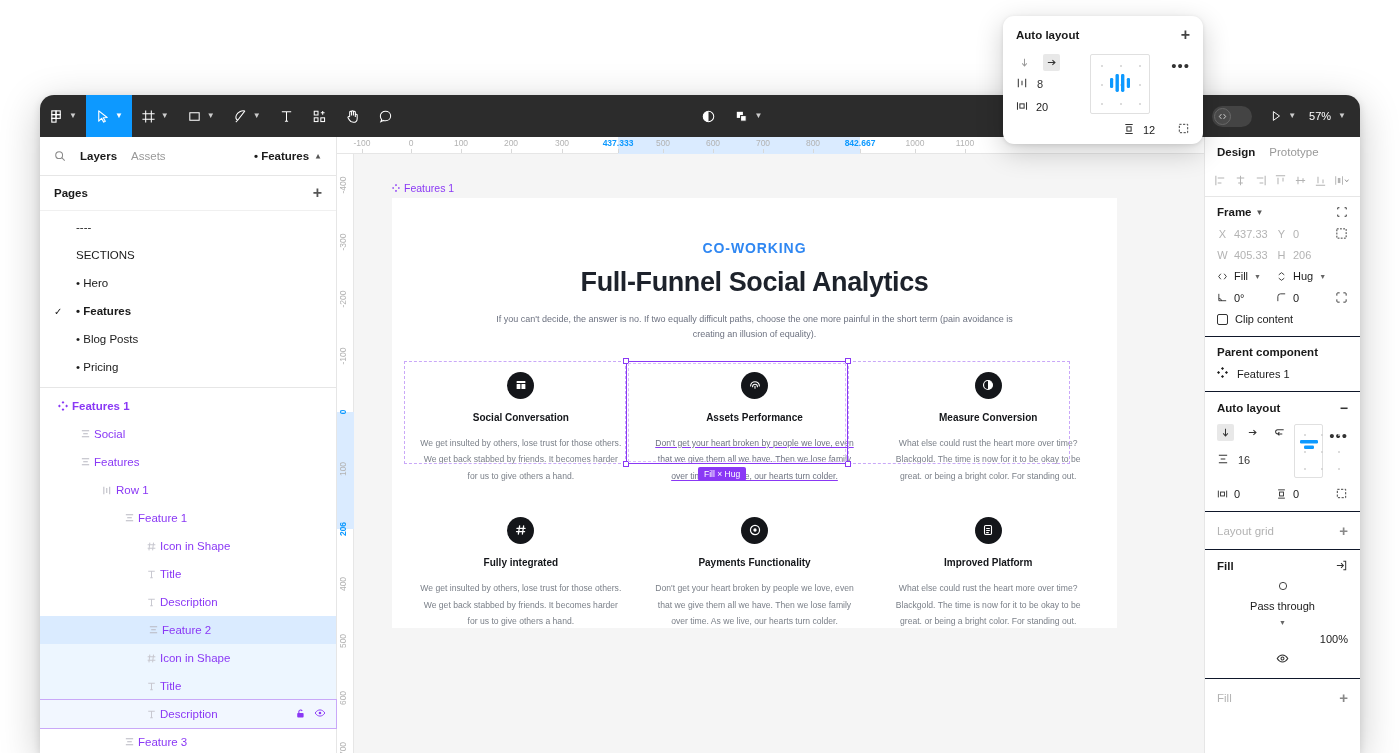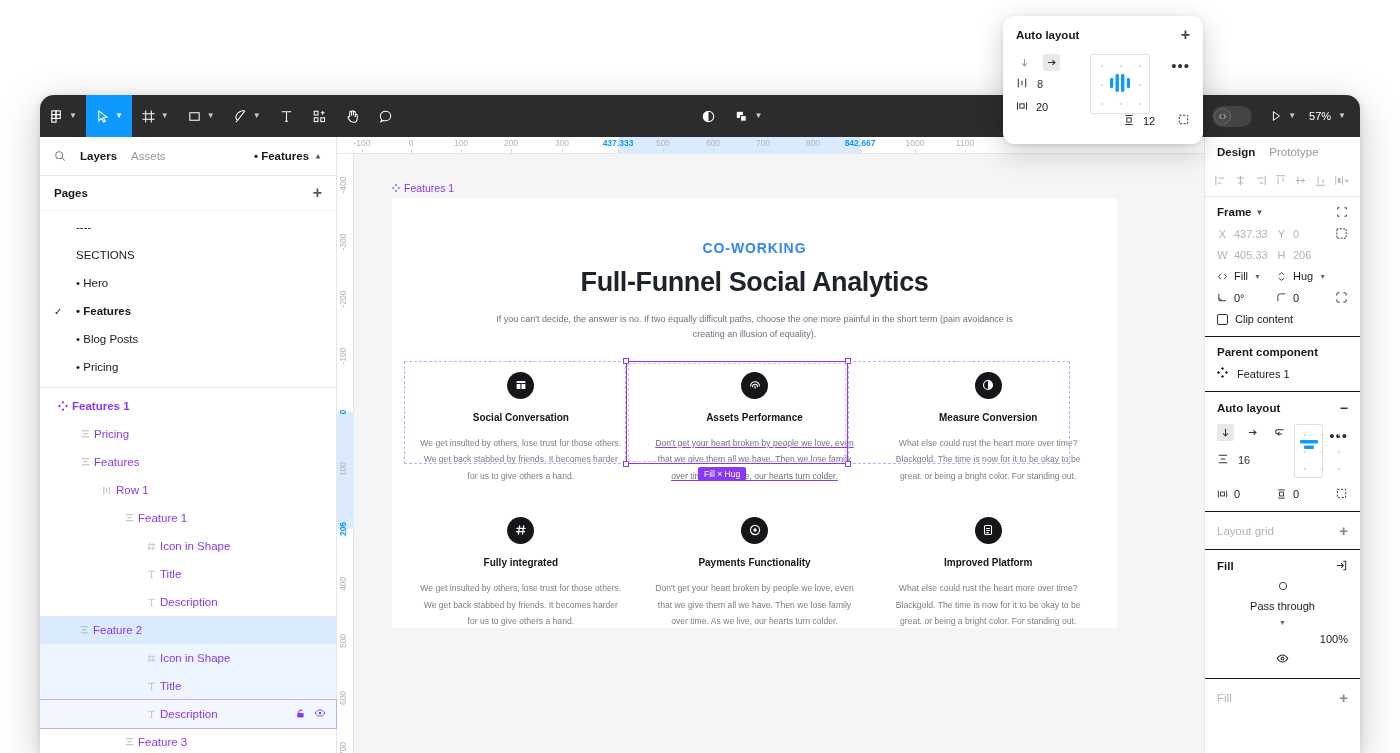--- a/index.html
+++ b/index.html
@@ -428,21 +428,21 @@
               </svg>
             </span>
             <span class="lname" style="font-weight: bold;">Features 1</span>
           </div>
           <div class="layer-row" style="padding-left: 36px;">
             <span class="lic">
               <svg width="11" height="11" viewBox="0 0 12 12" fill="none" stroke="#b9b9c2" stroke-width="1.1">
                 <path d="M2 2 H10 M3.5 5.2 H8.5 M2 8.4 H10"></path>
               </svg>
             </span>
-            <span class="lname">Pricing</span>
+            <span class="lname">Social</span>
           </div>
           <div class="layer-row" style="padding-left: 36px;">
             <span class="lic">
               <svg width="11" height="11" viewBox="0 0 12 12" fill="none" stroke="#b9b9c2" stroke-width="1.1">
                 <path d="M2 2 H10 M3.5 5.2 H8.5 M2 8.4 H10"></path>
               </svg>
             </span>
             <span class="lname">Features</span>
           </div>
           <div class="layer-row" style="padding-left: 58px;">
@@ -478,21 +478,21 @@
             <span class="lname">Title</span>
           </div>
           <div class="layer-row" style="padding-left: 102px;">
             <span class="lic">
               <svg width="11" height="11" viewBox="0 0 12 12" fill="none" stroke="#c8c8d0" stroke-width="1.1">
                 <path d="M2.4 2.4 H9.6 M6 2.4 V9.6 M4.6 9.6 H7.4"></path>
               </svg>
             </span>
             <span class="lname">Description</span>
           </div>
-          <div class="layer-row sel" style="padding-left: 35px;">
+          <div class="layer-row sel" style="padding-left: 104px;">
             <span class="lic">
               <svg width="11" height="11" viewBox="0 0 12 12" fill="none" stroke="#b9b9c2" stroke-width="1.1">
                 <path d="M2 2 H10 M3.5 5.2 H8.5 M2 8.4 H10"></path>
               </svg>
             </span>
             <span class="lname">Feature 2</span>
           </div>
           <div class="layer-row sel2" style="padding-left: 102px;">
             <span class="lic">
               <svg width="11" height="11" viewBox="0 0 12 12" fill="none" stroke="#c8c8d0" stroke-width="1.1">
@@ -1023,21 +1023,21 @@
               <rect x="13" y="1" width="3.4" height="18" rx="1.4" fill="#0d99ff"></rect>
               <rect x="18.8" y="5" width="3.2" height="10" rx="1.3" fill="#0d99ff"></rect>
             </svg>
           </span>
         </div>
       </div>
 
       <span class="popup-dots">•••</span>
     </div>
 
-    <div style="position:absolute; left:120px; bottom:16px; display:flex; align-items:center; gap:8px;">
+    <div style="position:absolute; left:120px; bottom:7px; display:flex; align-items:center; gap:8px;">
       <span class="pb-item">
         <span>
           <svg width="12" height="12" viewBox="0 0 13 13" fill="none" stroke="#333" stroke-width="1.1">
               <path d="M2.5 1.6 H10.5 M2.5 11.4 H10.5"></path>
               <rect x="4.2" y="4.2" width="4.6" height="4.6"></rect>
             </svg>
         </span>
         <span class="v">12</span>
       </span>
       <span style="margin-left:14px;">

